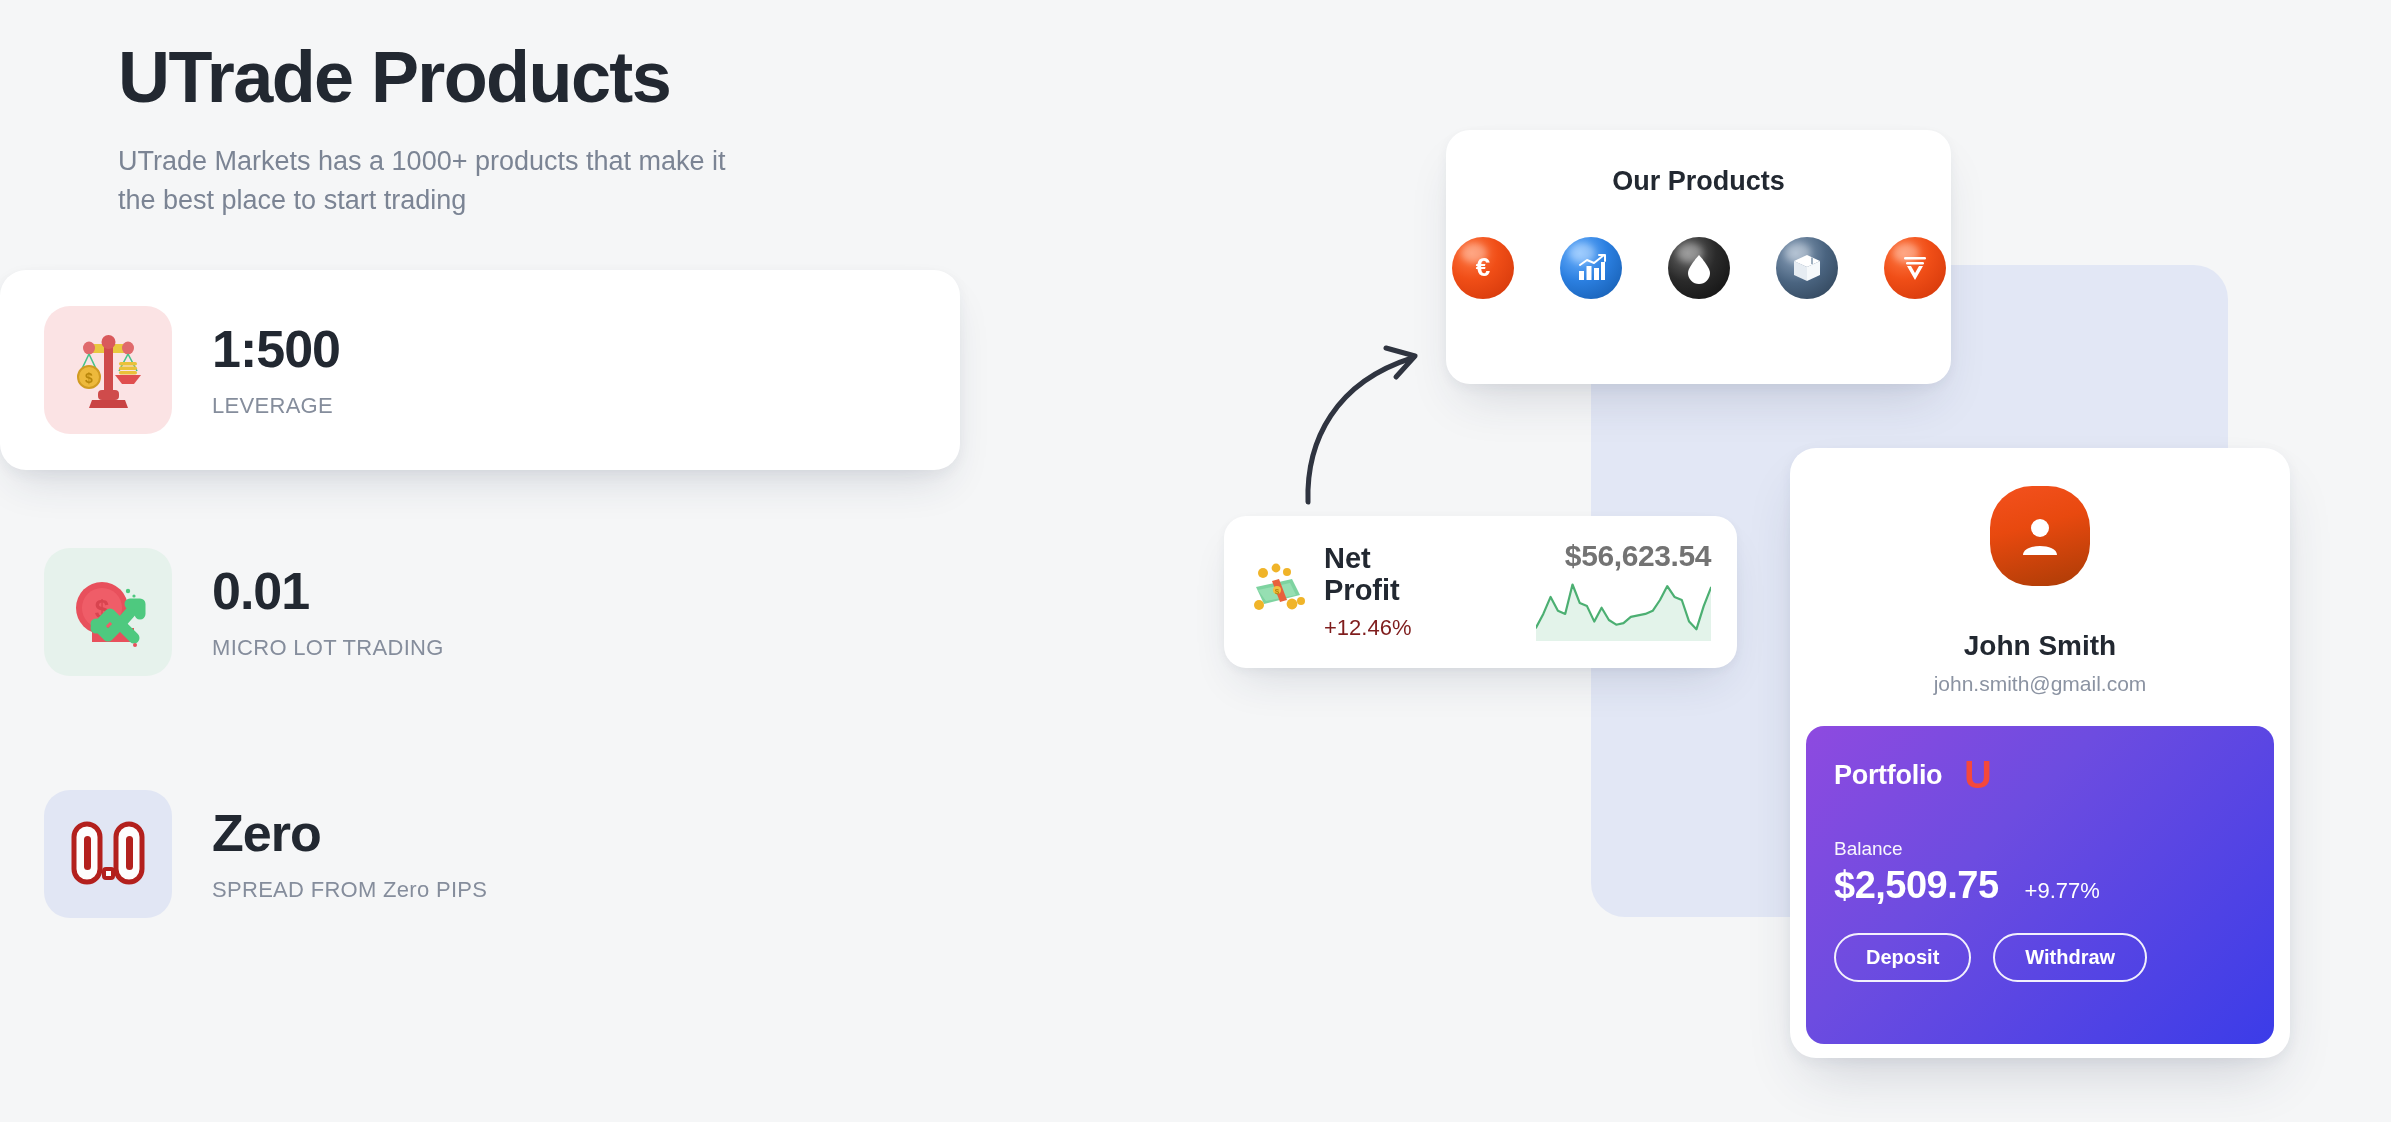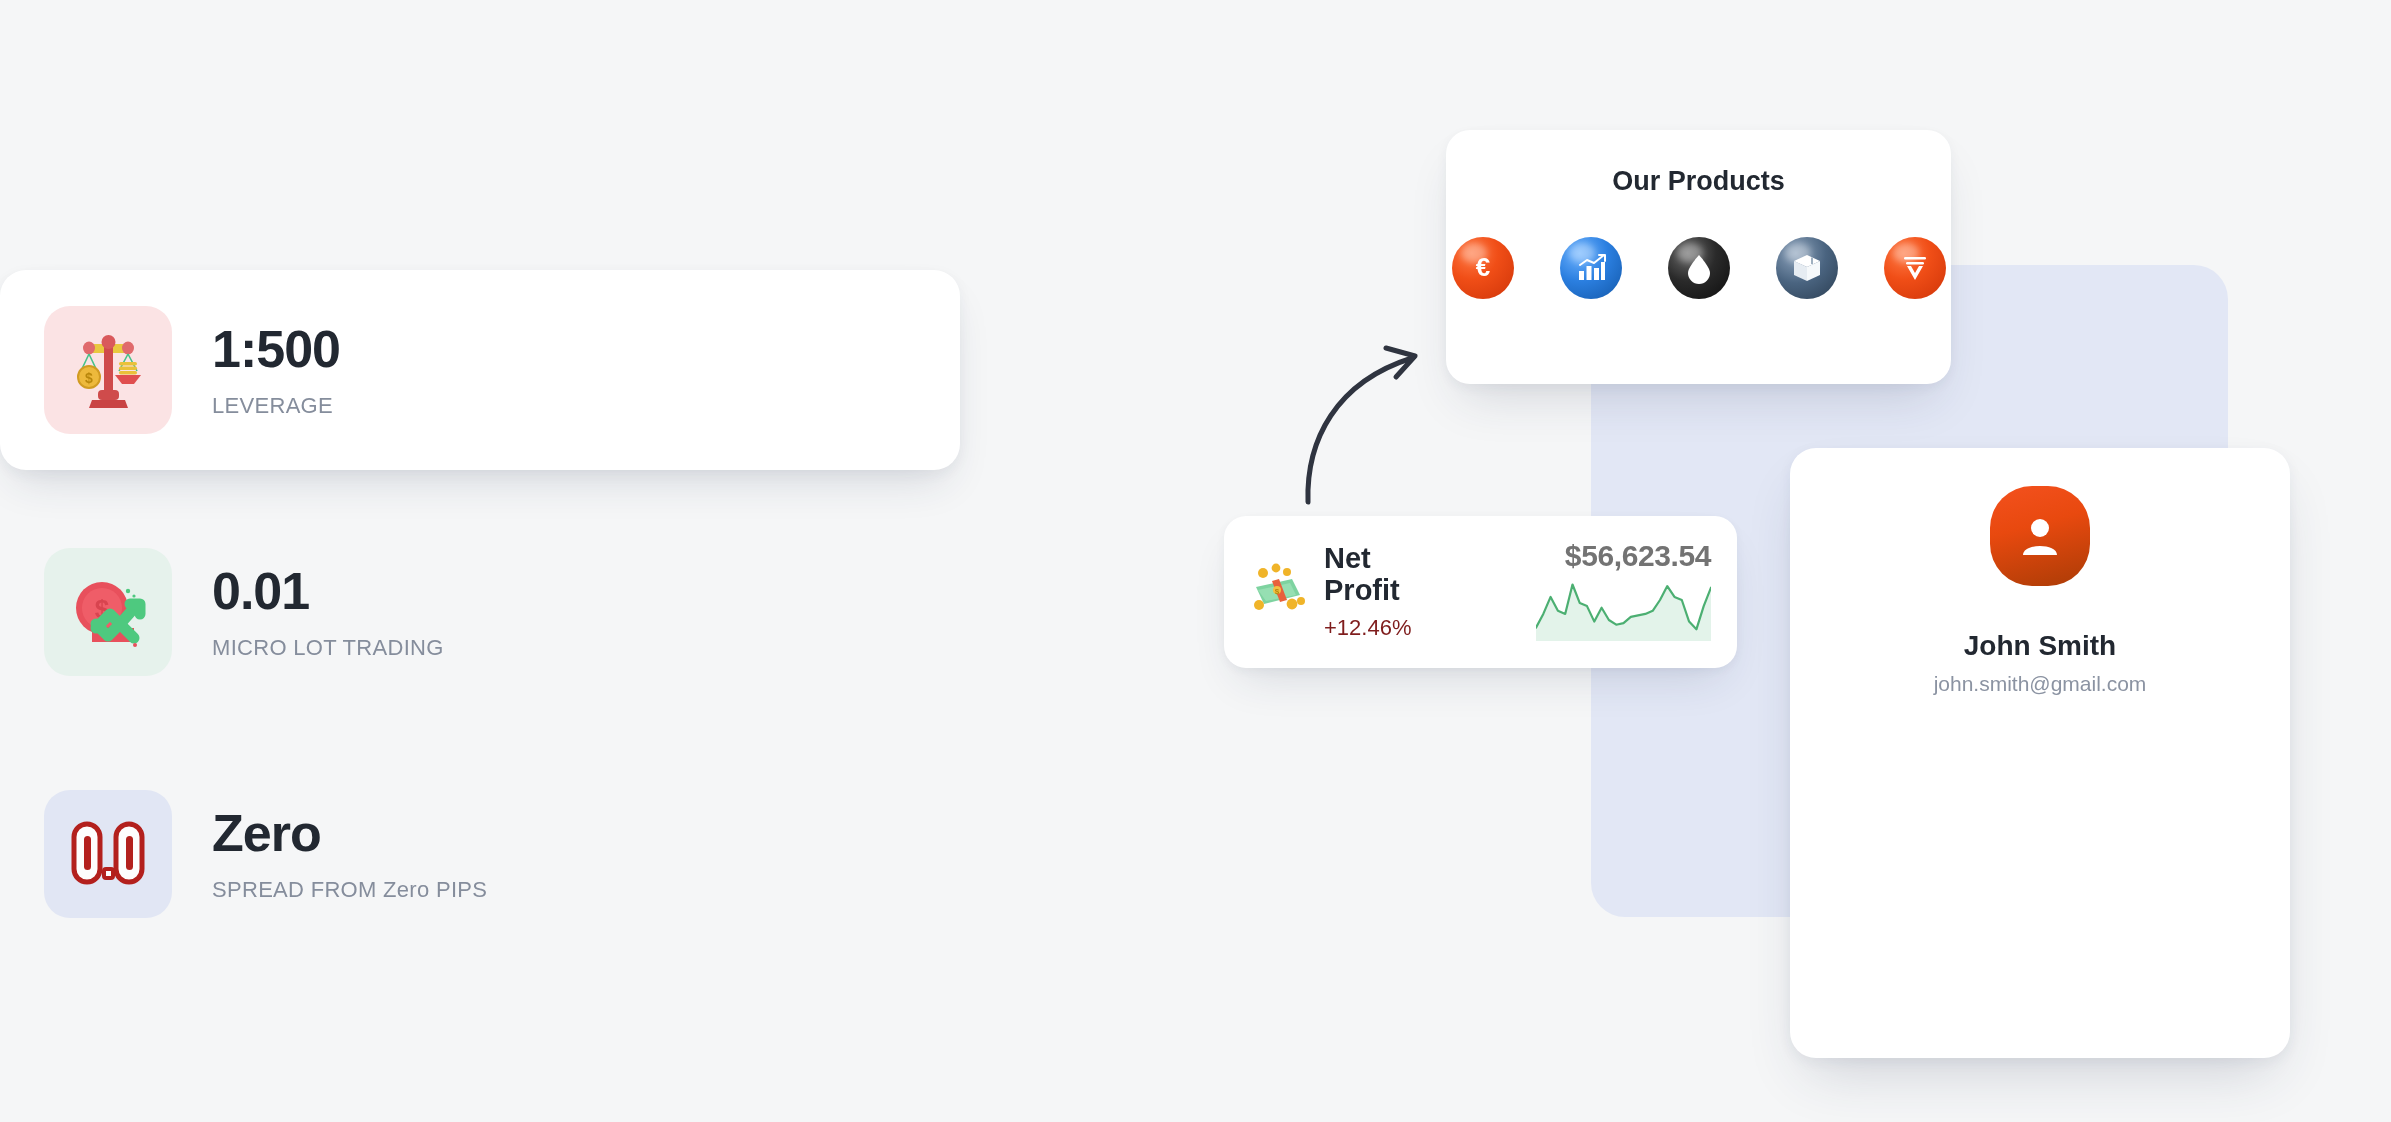--- a/index.html
+++ b/index.html
@@ -136,20 +136,24 @@
     color:#fff; font-size:20px; font-weight:700;
     padding:11px 30px; border-radius:30px; cursor:pointer;
     font-family:"Liberation Sans", sans-serif;
   }
 </style>
 </head>
 <body>
 
 <div class="stage">
 
+  <div class="left">
+    <h1 class="page-title">UTrade Products</h1>
+    <p class="page-sub">UTrade Markets has a 1000+ products that make it the best place to start trading</p>
+  </div>
 
   <div class="stat-list">
 
     <div class="stat-row elevated">
       <div class="stat-icon" style="background:#fbe3e4;">
         <svg width="92" height="92" viewBox="0 0 92 92">
           <rect x="26" y="20" width="40" height="9" rx="4.5" fill="#e9c83f"></rect>
           <rect x="42" y="20" width="9" height="52" rx="4" fill="#cf4b4b"></rect>
           <ellipse cx="46.5" cy="18" rx="7" ry="7" fill="#d9595b"></ellipse>
           <ellipse cx="27" cy="24" rx="6" ry="6.5" fill="#e06a6c"></ellipse>
@@ -301,15 +305,30 @@
   <div class="profile-card">
     <div class="avatar">
       <svg width="52" height="52" viewBox="0 0 52 52">
         <circle cx="26" cy="18" r="9" fill="#fff"></circle>
         <path d="M9 45 C9 33 43 33 43 45 Z" fill="#fff"></path>
       </svg>
     </div>
     <div class="profile-name">John Smith</div>
     <div class="profile-email">john.smith@gmail.com</div>
 
+    <div class="portfolio">
+      <div class="pf-head">
+        <div class="pf-title">Portfolio</div>
+        <div class="pf-logo">U</div>
+      </div>
+      <div class="pf-balance-label">Balance</div>
+      <div class="pf-amount-row">
+        <div class="pf-amount">$2,509.75</div>
+        <div class="pf-change">+9.77%</div>
+      </div>
+      <div class="pf-buttons">
+        <button class="pf-btn">Deposit</button>
+        <button class="pf-btn">Withdraw</button>
+      </div>
+    </div>
   </div>
 
 </div>
 
 </body></html>

